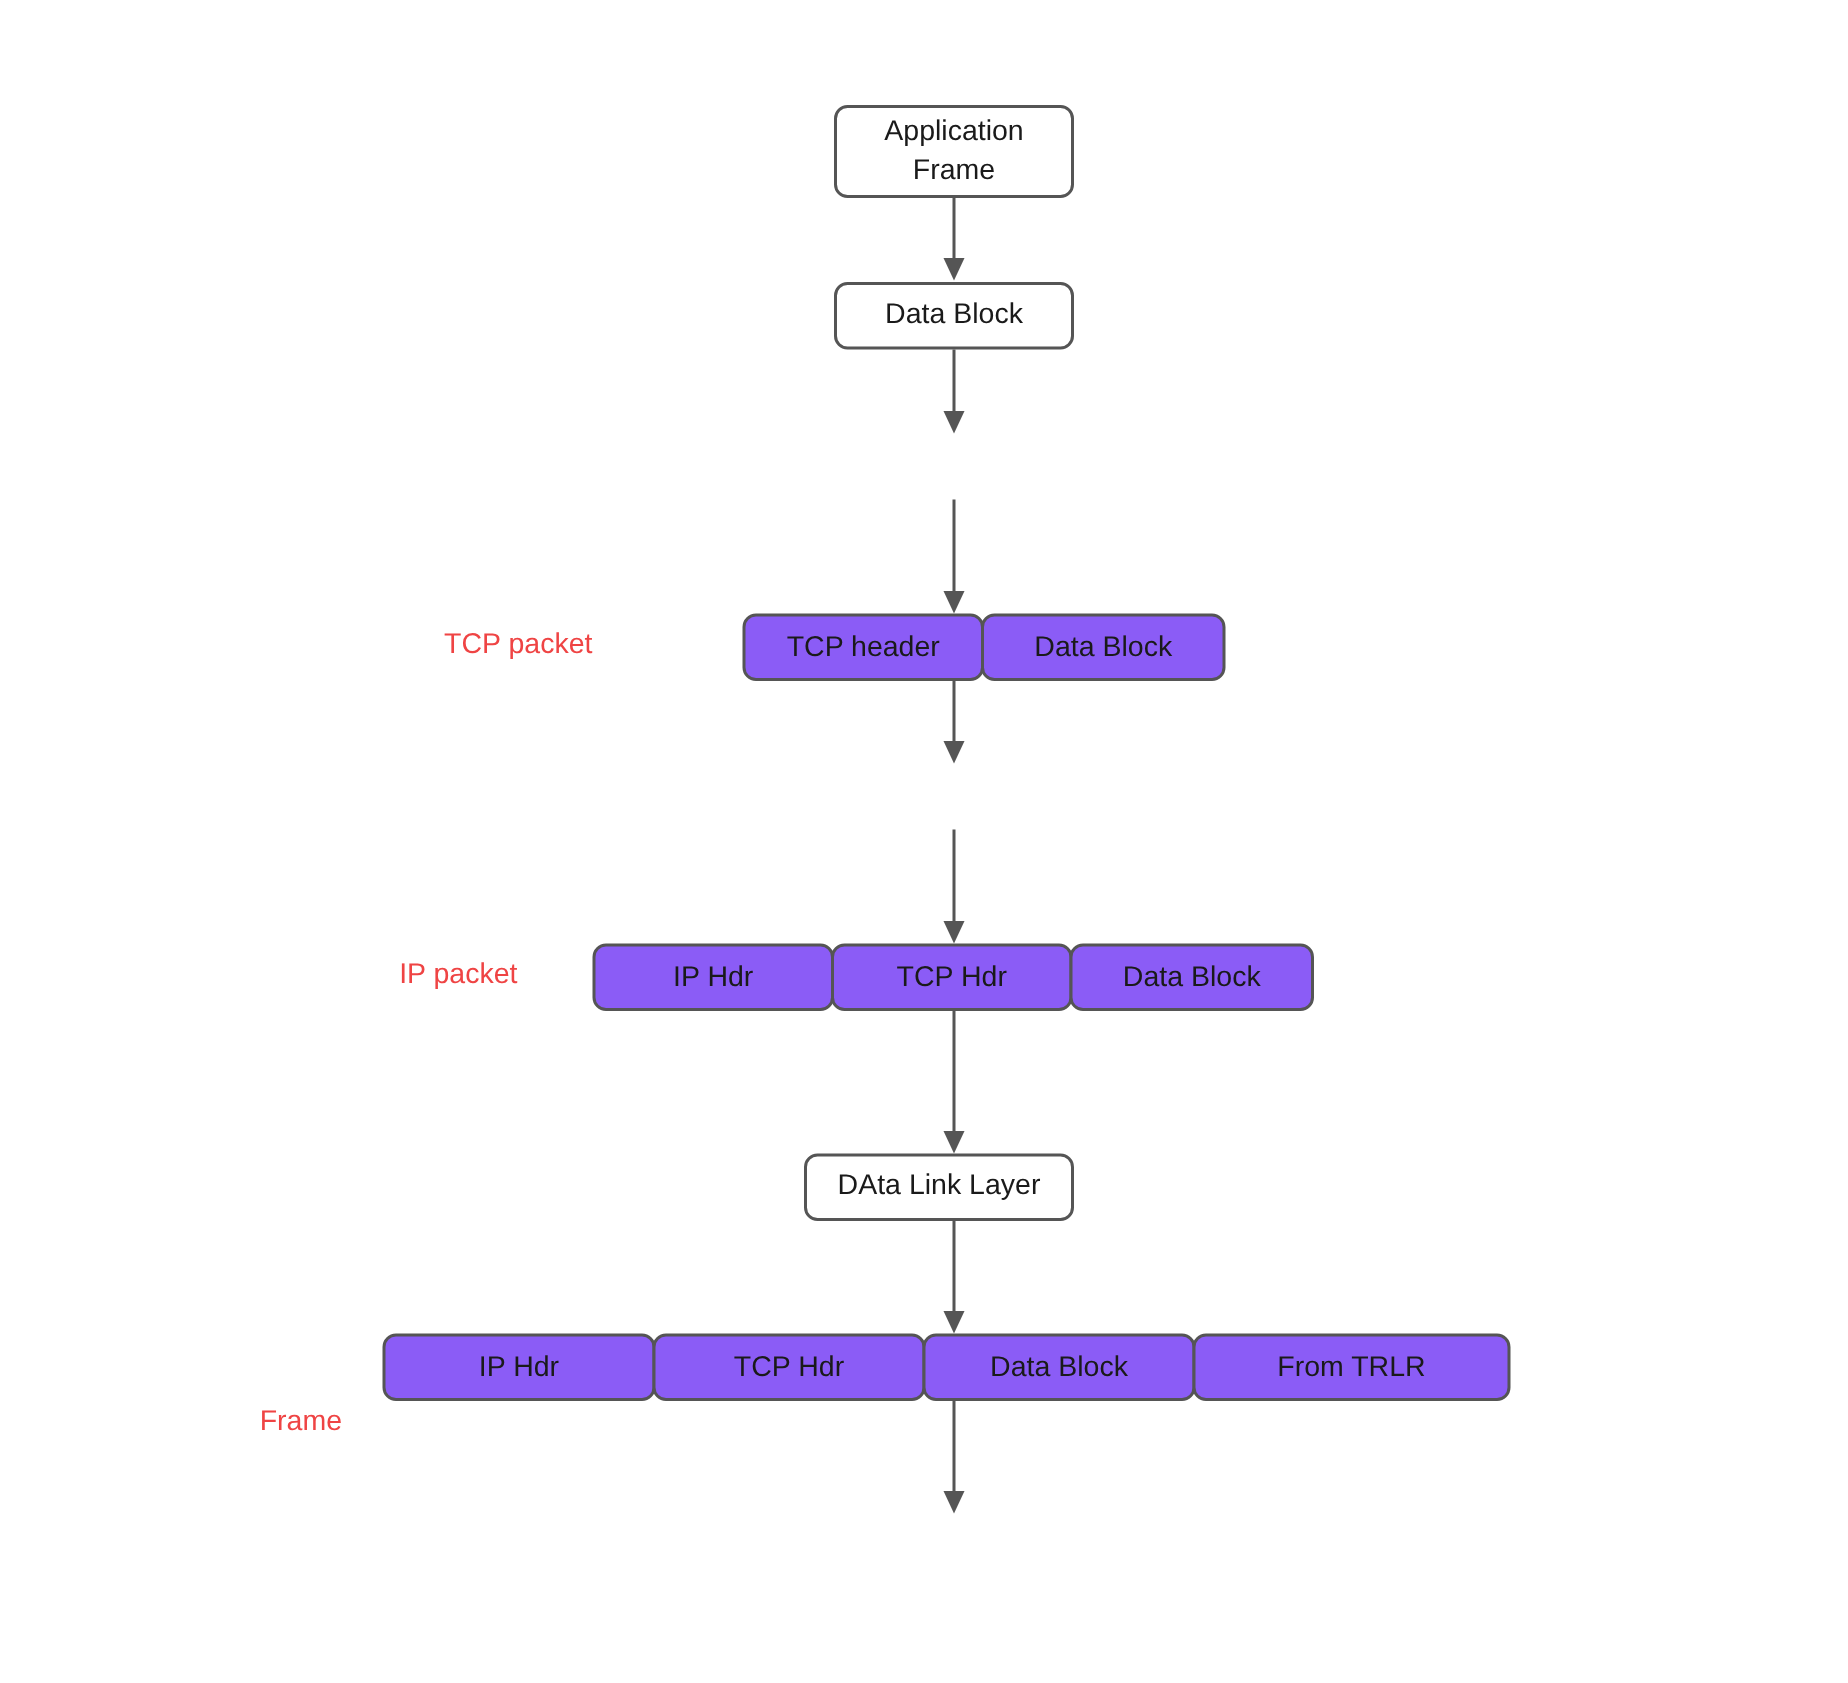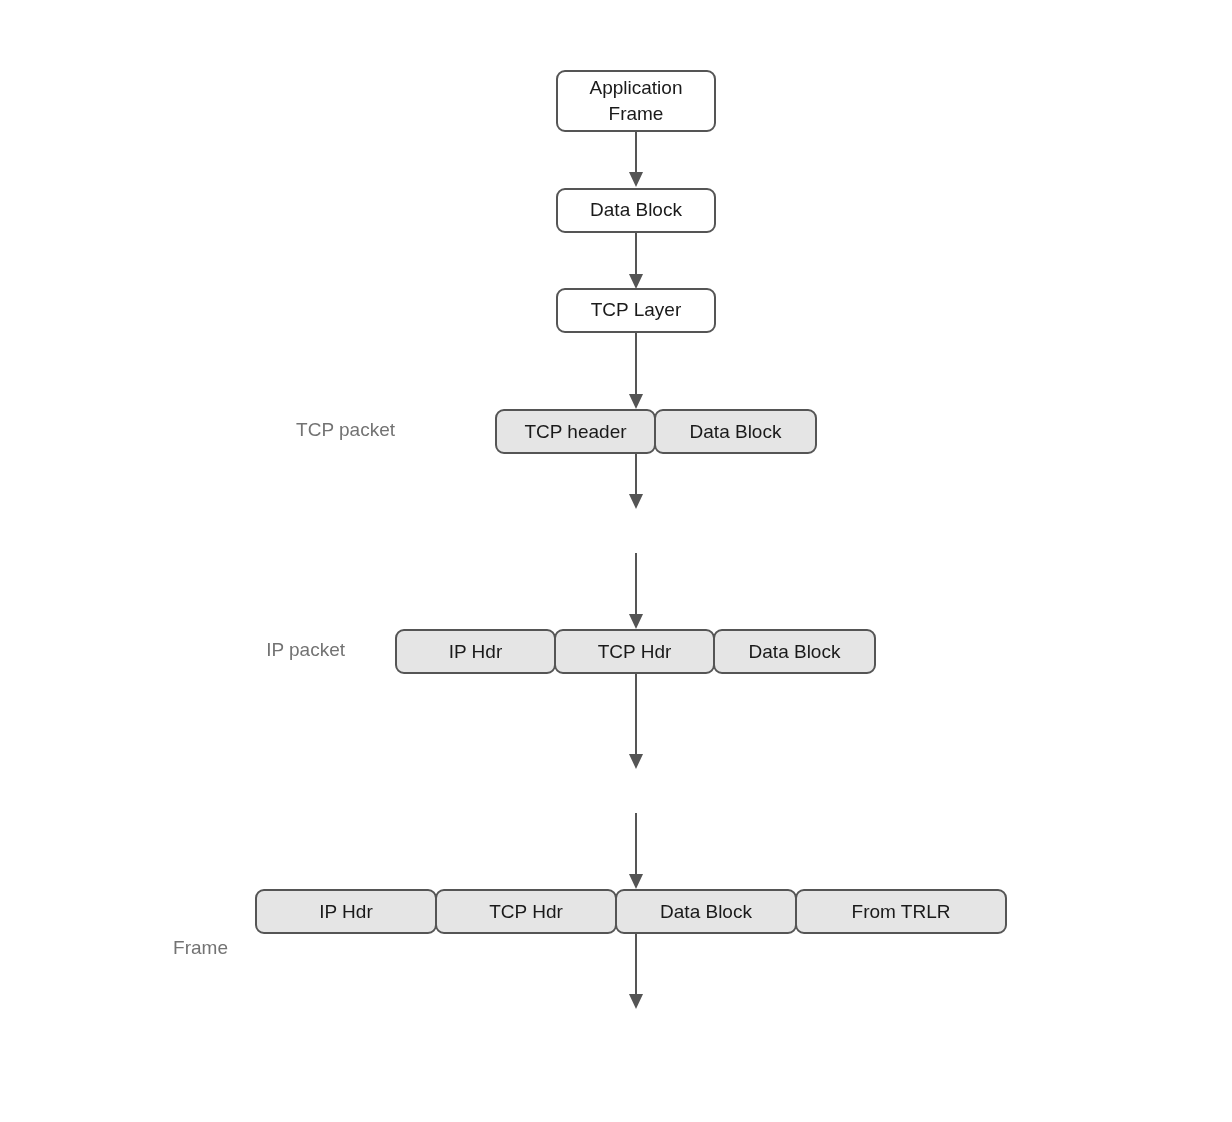--- a/index.html
+++ b/index.html
@@ -43,36 +43,36 @@
   .strip {
     position: absolute;
     display: flex;
     align-items: stretch;
     z-index: 3;
   }
   .cell {
     box-sizing: border-box;
     border: 2px solid #555555;
     border-radius: 9px;
-    background: #e5e5e5;
+    background: #8b5cf6;
     color: #1a1a1a;
     font-size: 19px;
     display: flex;
     align-items: center;
     justify-content: center;
     text-align: center;
     white-space: nowrap;
   }
   .cell + .cell {
     margin-left: -2px;
   }
   
   .side-label {
     position: absolute;
-    color: #737373;
+    color: #ef4444;
     font-size: 19px;
     white-space: nowrap;
     text-align: right;
     z-index: 2;
   }
   
   .arrow {
     position: absolute;
     z-index: 1;
   }
@@ -140,38 +140,38 @@
 
   <div class="node two-line" style="left:556px; top:70px; width:160px; height:62px; flex-direction:column;">
     <span>Application</span>
     <span>Frame</span>
   </div>
 
   <div class="node" style="left:556px; top:188px; width:160px; height:45px;">
     <span>Data Block</span>
   </div>
 
-  <div class="node" style="left:556px; top:288px; width:160px; height:45px;">
-    <span>TCP Layer</span>
-  </div>
 
   <div class="side-label" style="left:195px; top:419px; width:200px;">TCP packet</div>
   <div class="strip" style="left:495px; top:409px; height:45px;">
     <div class="cell" style="width:161px;">TCP header</div>
     <div class="cell" style="width:163px;">Data Block</div>
   </div>
 
 
   <div class="side-label" style="left:145px; top:639px; width:200px;">IP packet</div>
   <div class="strip" style="left:395px; top:629px; height:45px;">
     <div class="cell" style="width:161px;">IP Hdr</div>
     <div class="cell" style="width:161px;">TCP Hdr</div>
     <div class="cell" style="width:163px;">Data Block</div>
   </div>
 
+  <div class="node" style="left:536px; top:769px; width:180px; height:45px;">
+    <span>DAta Link Layer</span>
+  </div>
 
   <div class="side-label" style="left:70px; top:899px; width:158px;margin-top:38px;">Frame</div>
   <div class="strip" style="left:255px; top:889px; height:45px;">
     <div class="cell" style="width:182px;">IP Hdr</div>
     <div class="cell" style="width:182px;">TCP Hdr</div>
     <div class="cell" style="width:182px;">Data Block</div>
     <div class="cell" style="width:212px;">From TRLR</div>
   </div>
 
 

